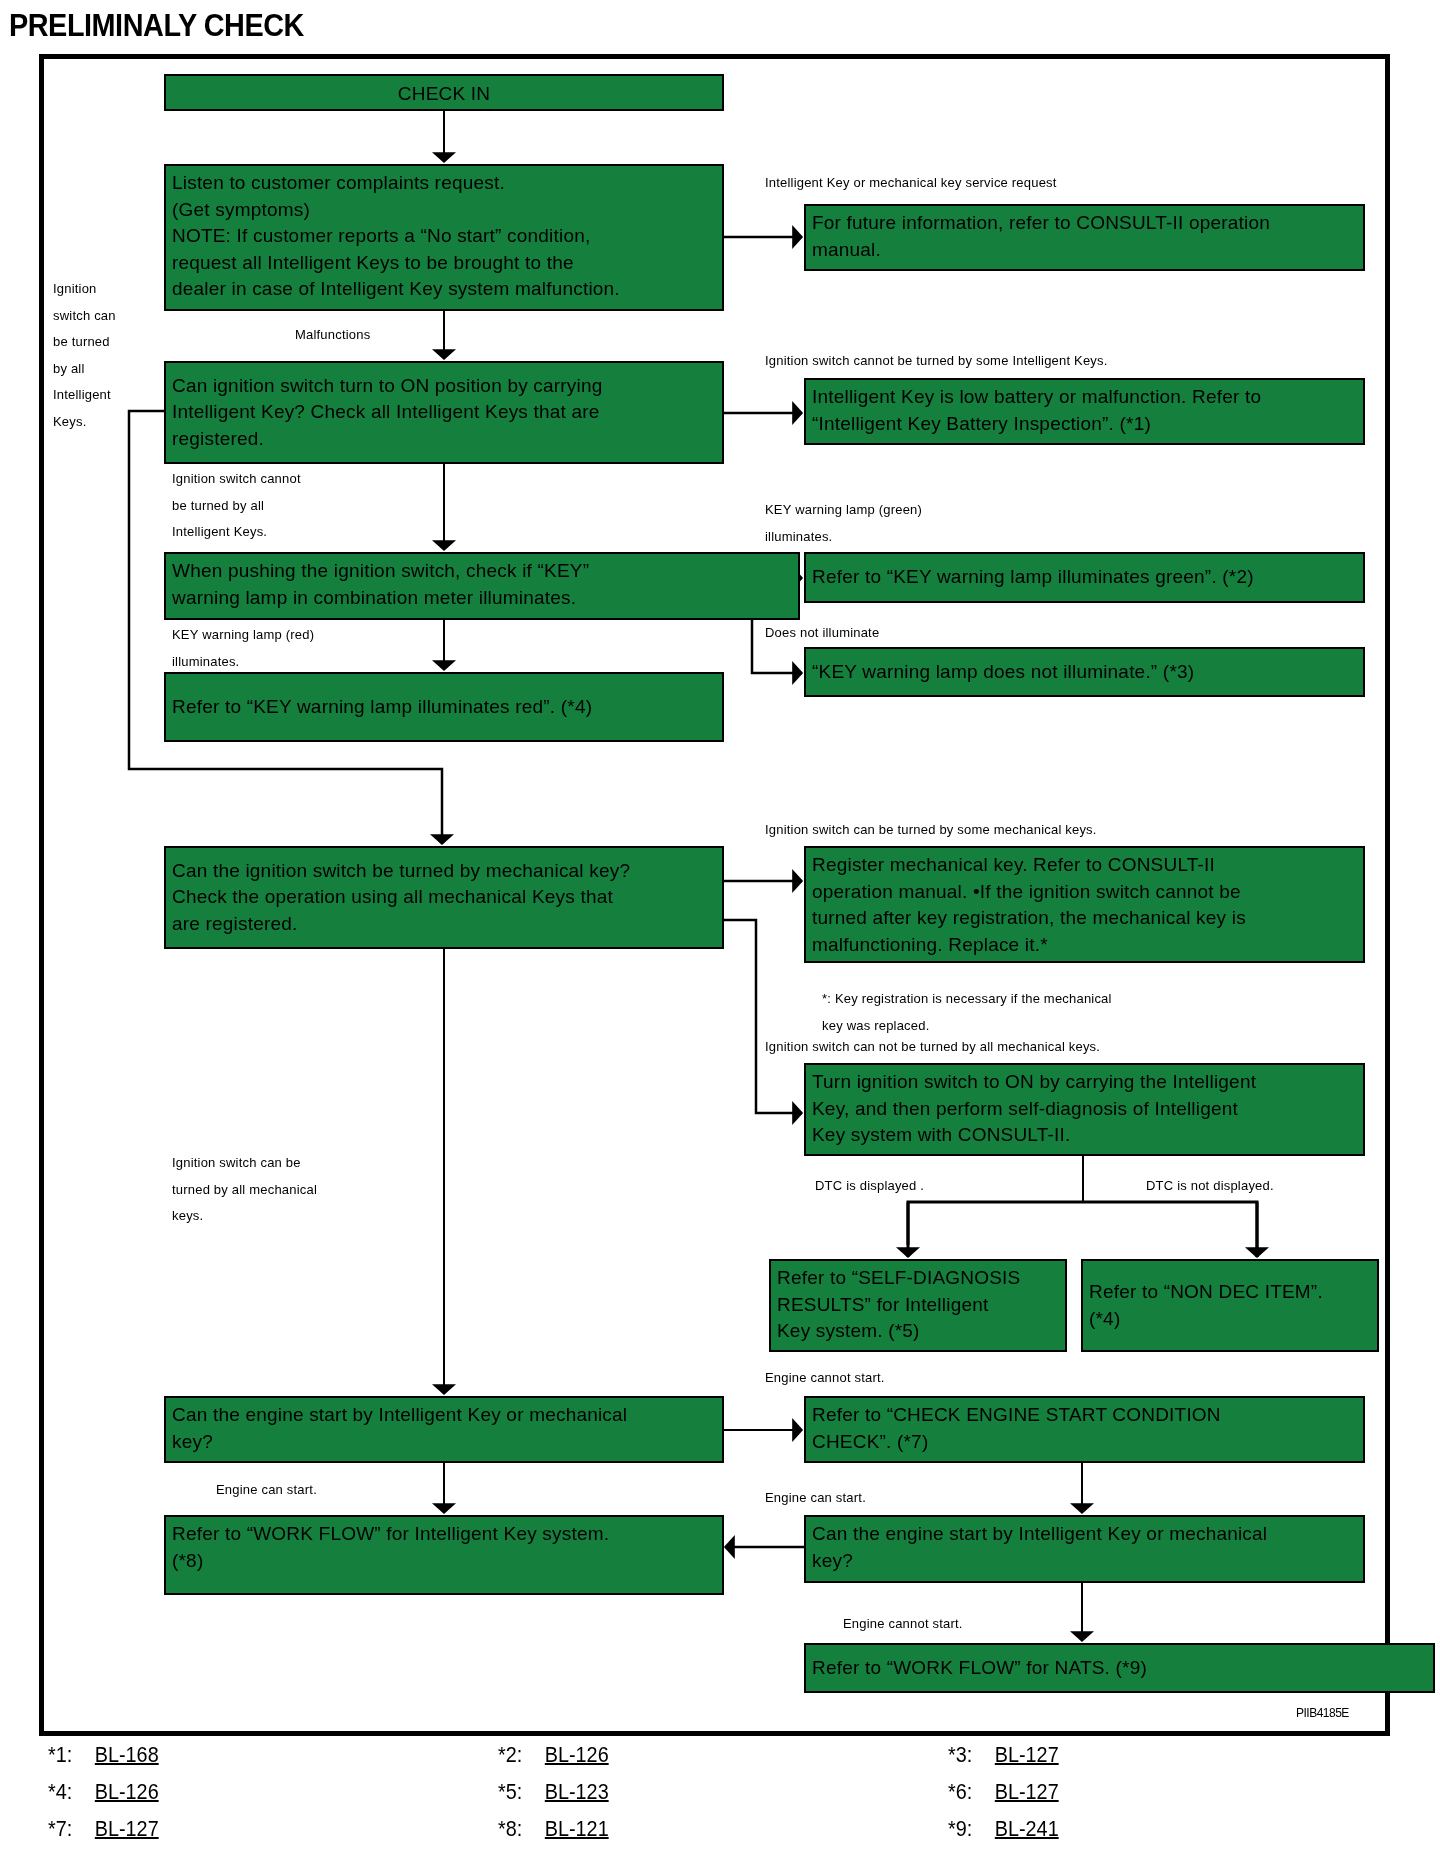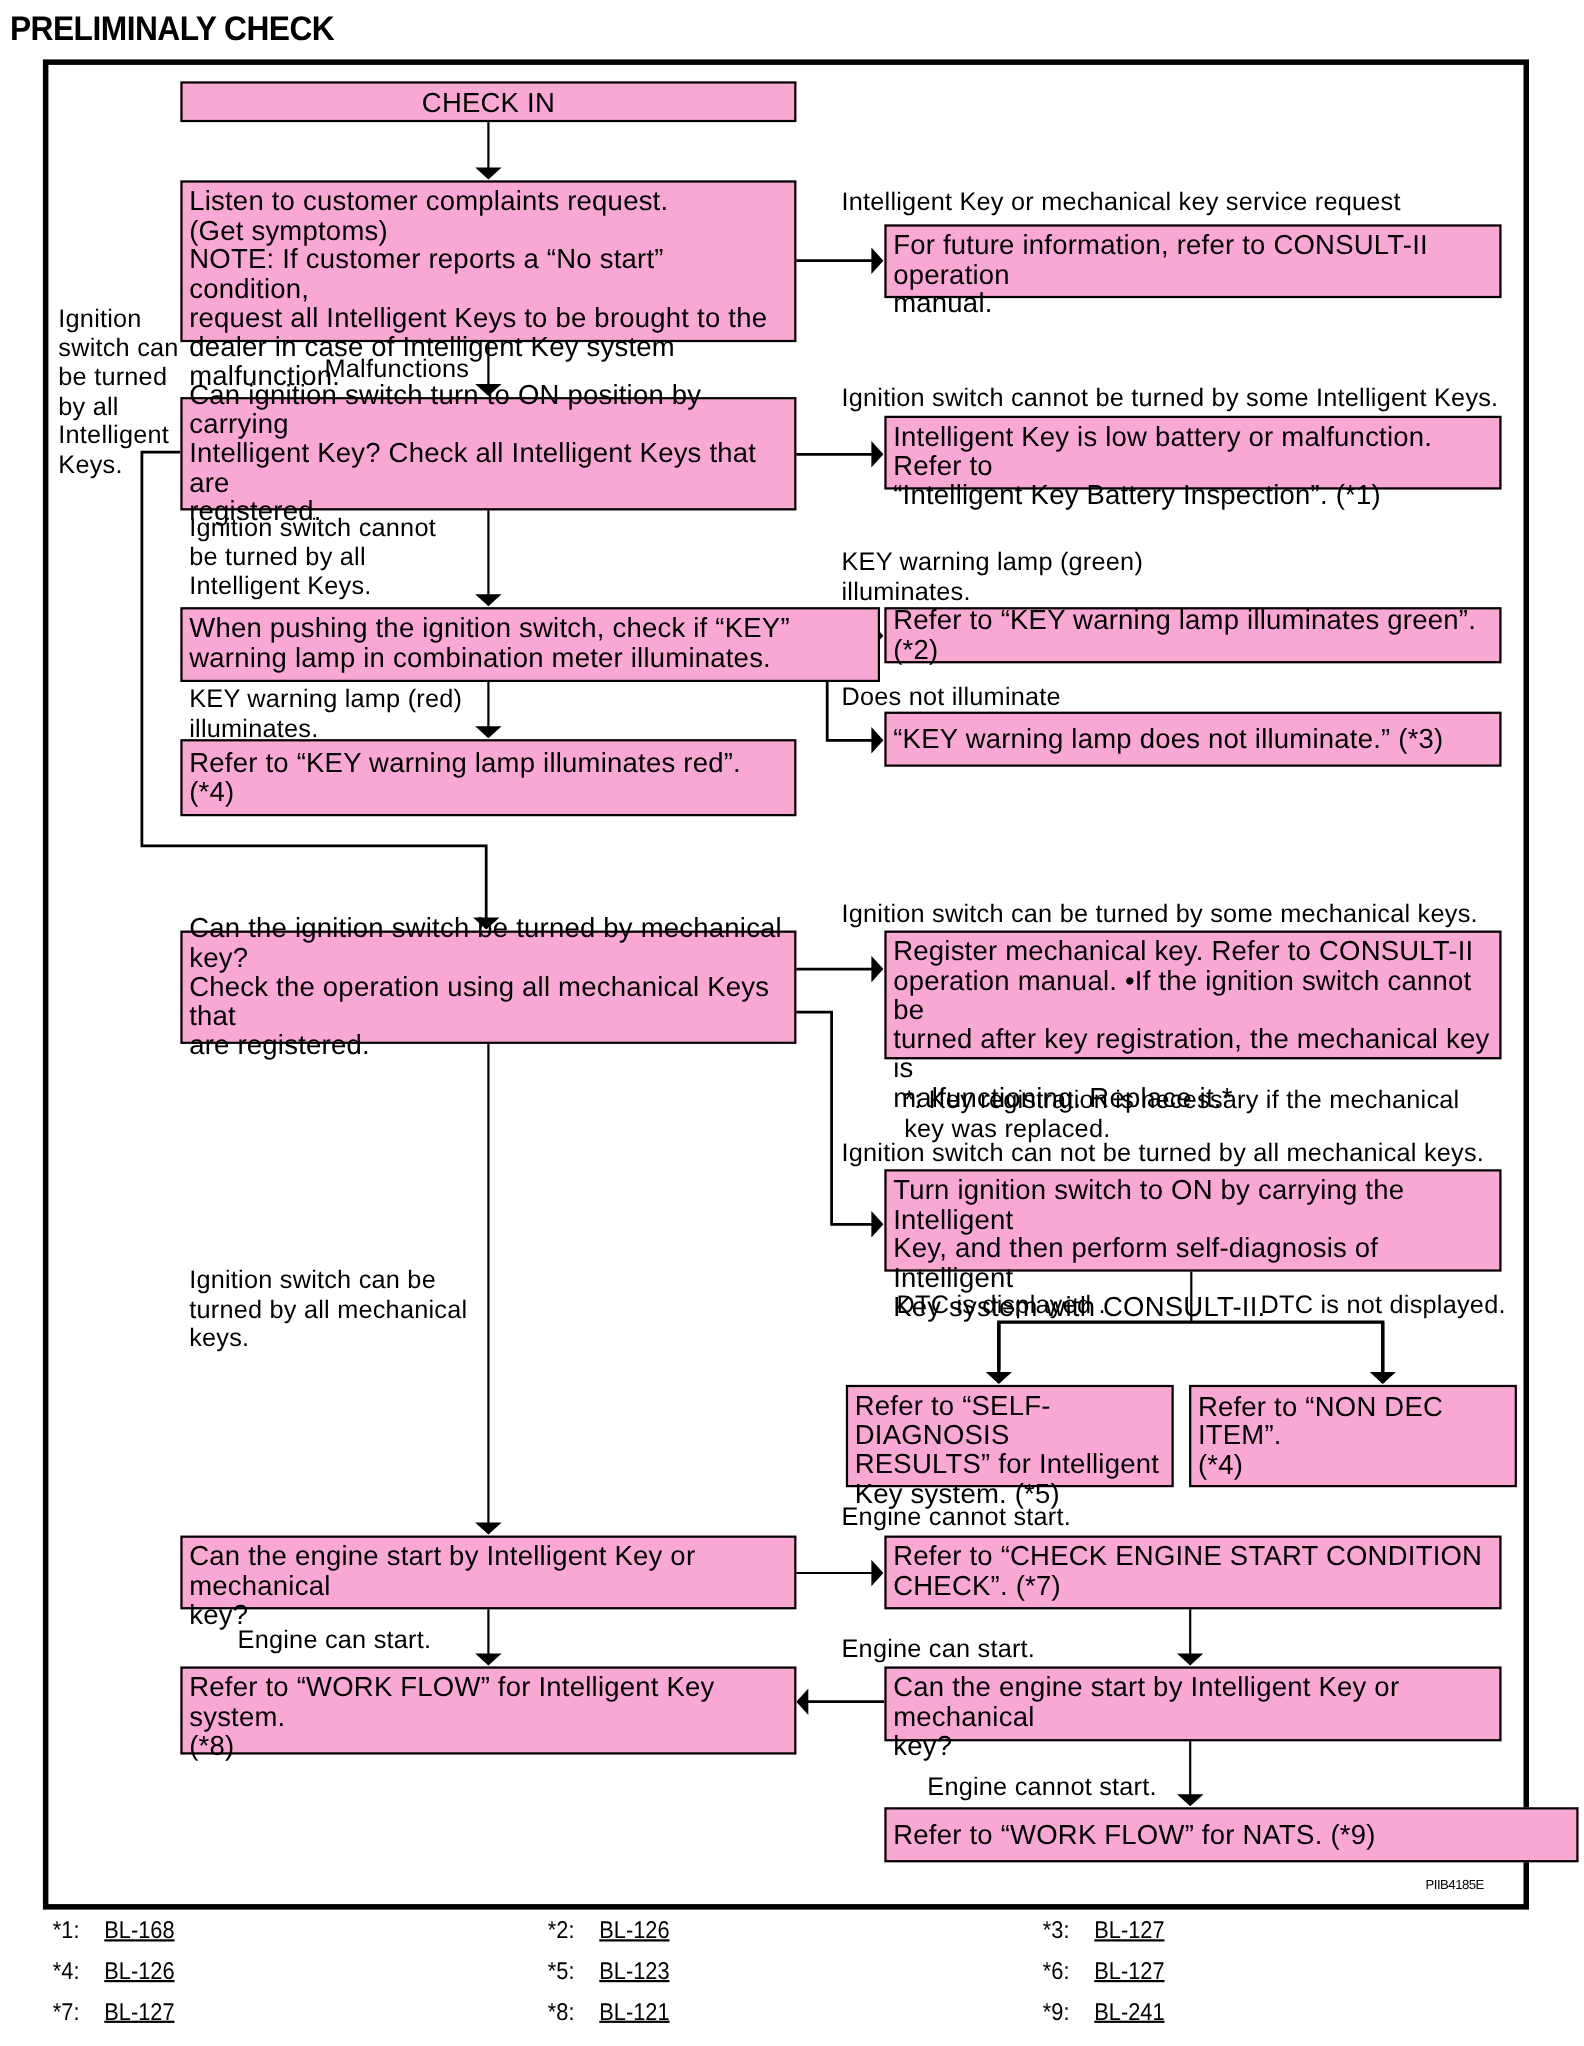--- a/index.html
+++ b/index.html
@@ -2,26 +2,26 @@
 <html><head>
 <meta charset="utf-8">
 <style>
   html, body { margin:0; padding:0; background:#ffffff; }
   body { width:1440px; height:1860px; position:relative; overflow:hidden;
          font-family:"Liberation Sans", "DejaVu Sans", sans-serif; color:#000; }
   .title { position:absolute; left:9px; top:8px; font-size:31px; font-weight:bold;
            letter-spacing:-0.5px; transform:scaleX(0.93); transform-origin:left top; }
   .frame { position:absolute; left:39px; top:54px; width:1341px; height:1672px;
            border:5px solid #000; box-sizing:content-box; }
-  .box { position:absolute; border:2px solid #000; box-sizing:border-box; background:#f9a8d4;
-         font-size:25px; line-height:26.5px; padding:4px 6px 0 6px; white-space:pre-line;
+  .box { position:absolute; border:2px solid #000; box-sizing:border-box; background:#15803d;
+         font-size:19px; line-height:26.5px; padding:4px 6px 0 6px; white-space:pre-line;
          letter-spacing:0.2px; }
   .box.center { text-align:center; padding-top:5px; }
   .box.vmid { display:flex; align-items:center; padding-top:0; }
-  .lbl { position:absolute; font-size:23px; line-height:26.5px; white-space:pre-line; letter-spacing:0.2px; }
+  .lbl { position:absolute; font-size:13px; line-height:26.5px; white-space:pre-line; letter-spacing:0.2px; }
   svg.lines { position:absolute; left:0; top:0; width:1440px; height:1860px; pointer-events:none; }
   .code { position:absolute; left:1296px; top:1706px; font-size:12px; letter-spacing:-0.5px; }
   .refs { position:absolute; left:0; top:1742px; width:1440px; }
   .ref { position:absolute; font-size:22px; transform:scaleX(0.9); transform-origin:left top; }
   .ref .star { display:inline-block; width:52px; }
   .ref a { color:#000; text-decoration:underline; text-decoration-thickness:2px; }
 </style>
 </head>
 <body>
 

